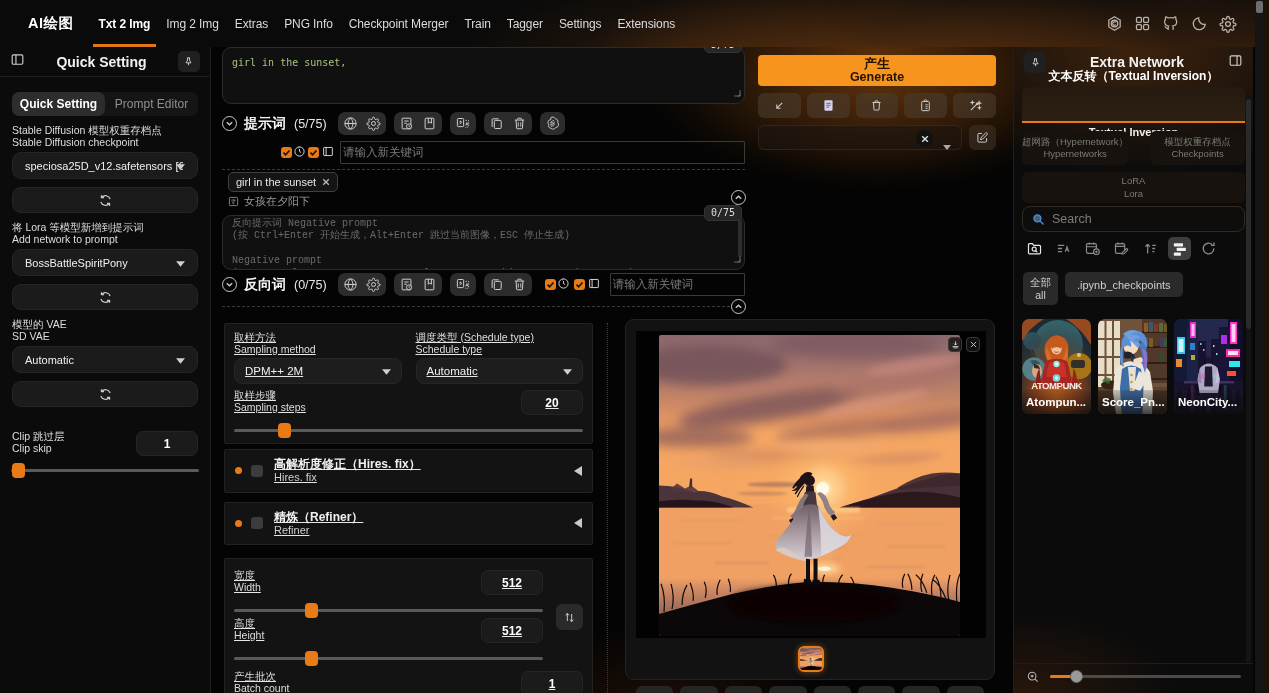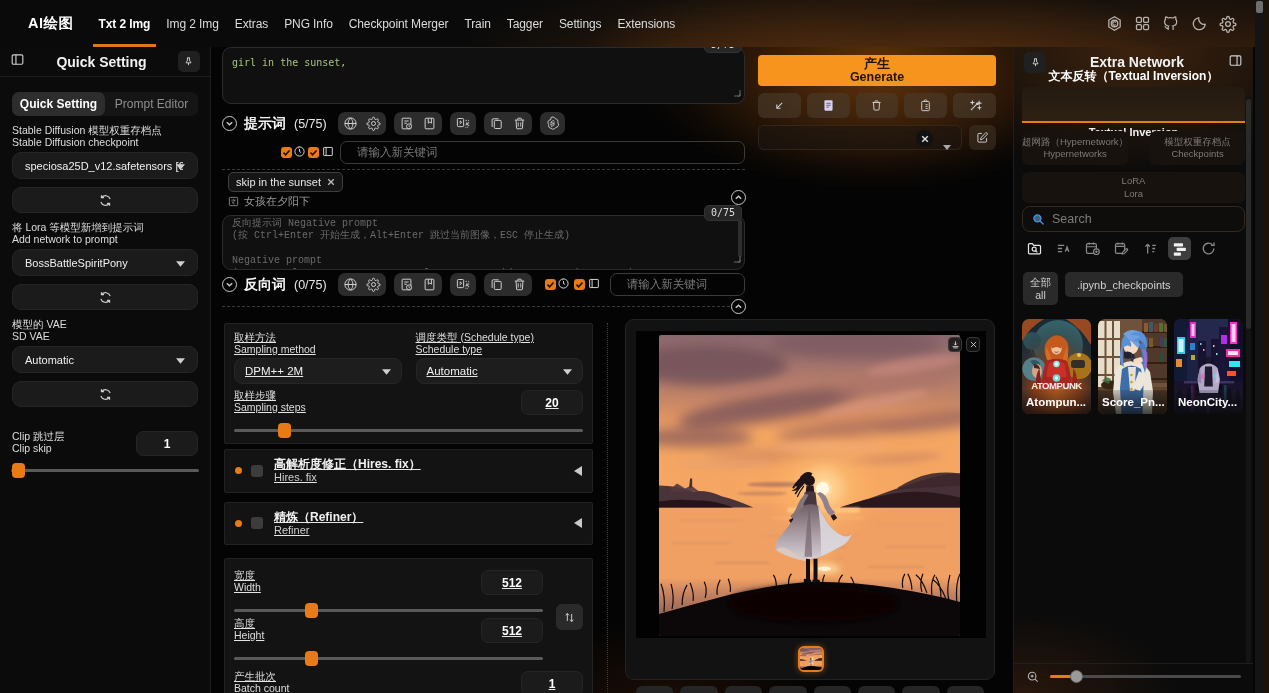--- a/index.html
+++ b/index.html
@@ -74,22 +74,22 @@
   border-radius:5px; font-size:10px; color:#dedede; padding:1px 6px; line-height:12px;
   font-family:"DejaVu Sans Mono",monospace; }
 .prompt-text { font-family:"DejaVu Sans Mono","Liberation Mono",monospace; font-size:10px;
   color:#a8c47e; padding:9px 9px; }
 .ph-text { font-family:Liberation Mono, monospace; font-size:10px;
   color:#6a6a6a; padding:2px 9px; line-height:12.4px; white-space:pre-wrap; }
 .tool-row { display:flex; align-items:center; margin-top:8px; }
 .sec-label { font-size:14px; font-weight:bold; color:#f5f5f5; margin-left:7px; }
 .sec-count { font-size:12.5px; color:#e8e8e8; margin-left:8px; }
 .kw-row { display:flex; align-items:center; margin-top:6px; }
-.kw-input { flex:1; height:23px; border:1px solid #3a3a3a; border-radius:7px; background:transparent;
-  display:flex; align-items:center; padding:0 16px; font-size:11.5px; color:#7a7a7a; }
+.kw-input { flex:1; height:23px; border:1px solid #3a3a3a; border-radius:1px; background:transparent;
+  display:flex; align-items:center; padding:0 2px; font-size:11.5px; color:#7a7a7a; }
 .dash-sep { border-top:1px dashed #3a3a3a; margin-top:5px; }
 .chip { display:inline-flex; align-items:center; gap:6px; background:#151515; border:1px solid #3f3f3f;
   border-radius:5px; height:20px; padding:0 7px; font-size:11px; color:#e8e8e8; }
 .trans-line { display:flex; align-items:center; gap:5px; font-size:11px; color:#9a9a9a; margin-top:2px; padding-left:6px; }
 
 
 .gen-panel { position:absolute; left:547px; top:8px; width:238px; }
 .gen-btn { height:31px; background:#f7941d; border-radius:4px; display:flex; flex-direction:column;
   align-items:center; justify-content:center; color:#231300; line-height:1.05; }
 .gen-zh { font-size:13px; font-weight:bold; }
@@ -694,21 +694,21 @@
           </span>
     <span style="margin-left:2px"><svg width="14" height="13" viewBox="0 0 24 24" fill="none" stroke="#d8d8d8" stroke-width="1.8">
               <rect x="4" y="4.5" width="16" height="15" rx="1"></rect>
               <path d="M8.5 4.5v15"></path>
             </svg></span>
     <div class="kw-input" style="margin-left:5px">请输入新关键词</div>
   </div>
   <div class="dash-sep"></div>
   <div style="margin-top:2px; display:flex; padding-left:6px">
     <span class="chip">
-            <span>skip in the sunset</span>
+            <span>girl in the sunset</span>
             <svg width="8" height="8" viewBox="0 0 10 10" stroke="#bbb" stroke-width="1.6">
               <path d="M1.5 1.5l7 7M8.5 1.5l-7 7"></path>
             </svg>
           </span>
   </div>
   <div class="trans-line">
     <svg width="11" height="11" viewBox="0 0 24 24" fill="none" stroke="#8a8a8a" stroke-width="2">
             <rect x="3" y="3" width="18" height="18" rx="2"></rect>
             <path d="M7 9h10M12 7v2M9.5 15.5c2.6-1.2 4.6-3.6 5-6.5M9 12c.8 2.5 2.8 4.5 5.5 5.3" stroke-width="1.7"></path>
           </svg>

